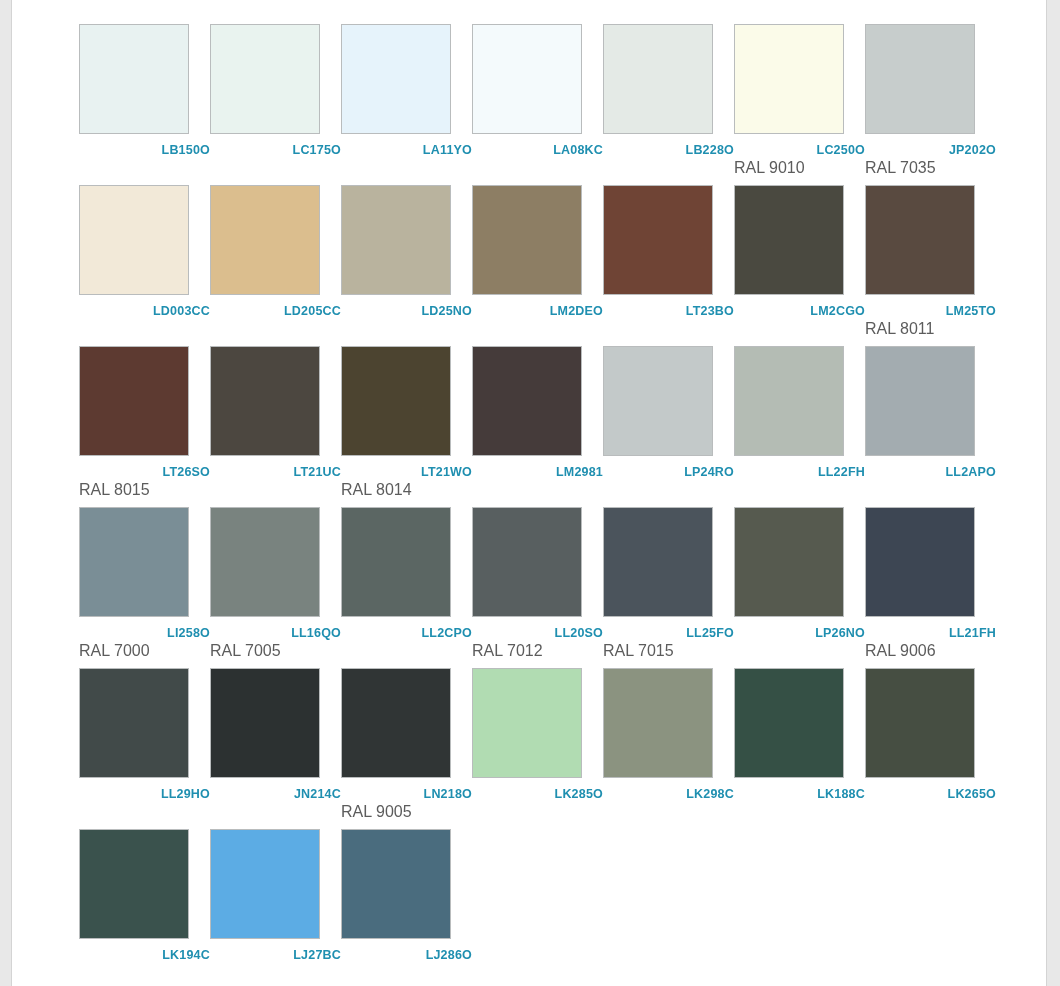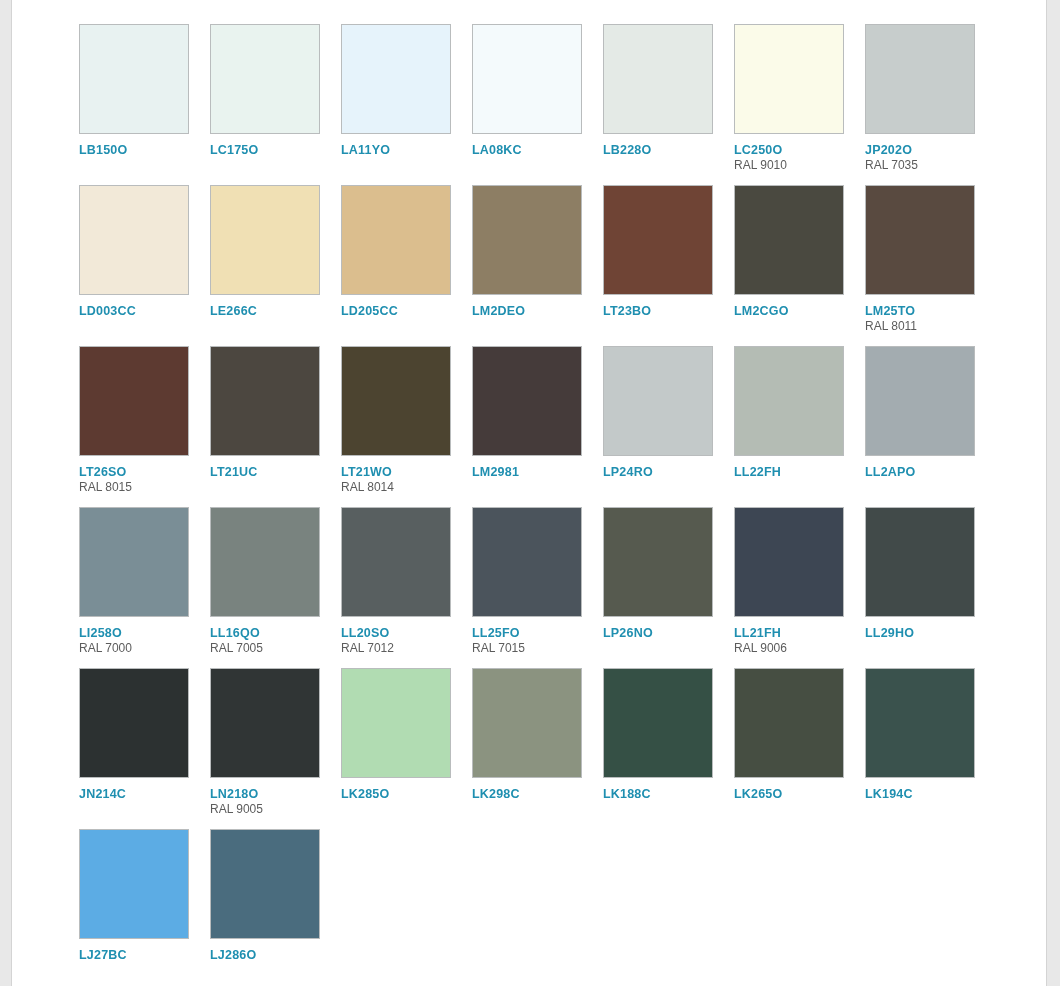--- a/index.html
+++ b/index.html
@@ -64,24 +64,25 @@
   }
 
   .swatch-code {
     font-size: 12.5px;
     font-weight: bold;
     color: #1f8fb0;
     letter-spacing: 0.2px;
     margin-top: 9px;
     line-height: 1.15;
     white-space: nowrap;
+    text-align: right;
   }
 
   .swatch-ral {
-    font-size: 12px;
+    font-size: 16px;
     font-weight: normal;
     color: #5c5c5c;
     margin-top: 2px;
     line-height: 1.15;
     white-space: nowrap;
   }
   .swatch-ral:empty { display: none; }
 </style>
 </head>
 <body>
@@ -119,26 +120,26 @@
       <div class="swatch-cell">
         <div class="swatch-chip" style="background-color: rgb(199, 205, 204); border-color: rgb(185, 188, 189);"></div>
         <div class="swatch-code">JP202O</div>
         <div class="swatch-ral">RAL 7035</div>
       </div>
       <div class="swatch-cell">
         <div class="swatch-chip" style="background-color: rgb(242, 233, 216); border-color: rgb(185, 188, 189);"></div>
         <div class="swatch-code">LD003CC</div>
       </div>
       <div class="swatch-cell">
-        <div class="swatch-chip" style="background-color: rgb(240, 224, 180); border-color: rgb(185, 188, 189);"></div>
-        <div class="swatch-code">LE266C</div>
-      </div>
-      <div class="swatch-cell">
         <div class="swatch-chip" style="background-color: rgb(219, 190, 142); border-color: rgb(185, 188, 189);"></div>
         <div class="swatch-code">LD205CC</div>
+      </div>
+      <div class="swatch-cell">
+        <div class="swatch-chip" style="background-color: rgb(185, 179, 158); border-color: rgb(185, 188, 189);"></div>
+        <div class="swatch-code">LD25NO</div>
       </div>
       <div class="swatch-cell">
         <div class="swatch-chip" style="background-color: rgb(141, 126, 100); border-color: rgb(185, 188, 189);"></div>
         <div class="swatch-code">LM2DEO</div>
       </div>
       <div class="swatch-cell">
         <div class="swatch-chip" style="background-color: rgb(111, 68, 53); border-color: rgb(185, 188, 189);"></div>
         <div class="swatch-code">LT23BO</div>
       </div>
       <div class="swatch-cell">
@@ -184,20 +185,24 @@
         <div class="swatch-chip" style="background-color: rgb(122, 142, 150); border-color: rgb(185, 188, 189);"></div>
         <div class="swatch-code">LI258O</div>
         <div class="swatch-ral">RAL 7000</div>
       </div>
       <div class="swatch-cell">
         <div class="swatch-chip" style="background-color: rgb(121, 131, 127); border-color: rgb(185, 188, 189);"></div>
         <div class="swatch-code">LL16QO</div>
         <div class="swatch-ral">RAL 7005</div>
       </div>
       <div class="swatch-cell">
+        <div class="swatch-chip" style="background-color: rgb(91, 102, 99); border-color: rgb(185, 188, 189);"></div>
+        <div class="swatch-code">LL2CPO</div>
+      </div>
+      <div class="swatch-cell">
         <div class="swatch-chip" style="background-color: rgb(88, 95, 96); border-color: rgb(185, 188, 189);"></div>
         <div class="swatch-code">LL20SO</div>
         <div class="swatch-ral">RAL 7012</div>
       </div>
       <div class="swatch-cell">
         <div class="swatch-chip" style="background-color: rgb(75, 84, 92); border-color: rgb(185, 188, 189);"></div>
         <div class="swatch-code">LL25FO</div>
         <div class="swatch-ral">RAL 7015</div>
       </div>
       <div class="swatch-cell">

